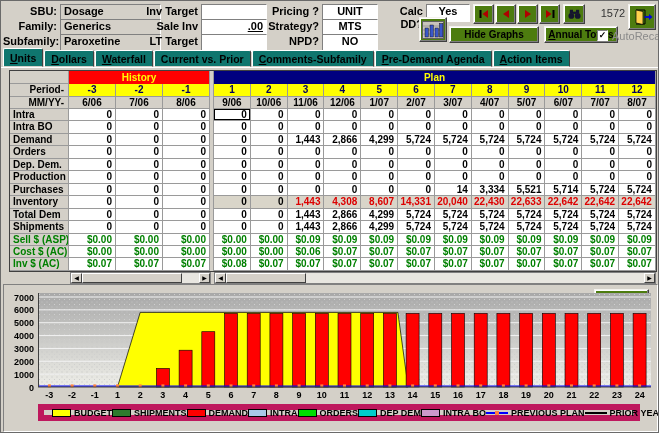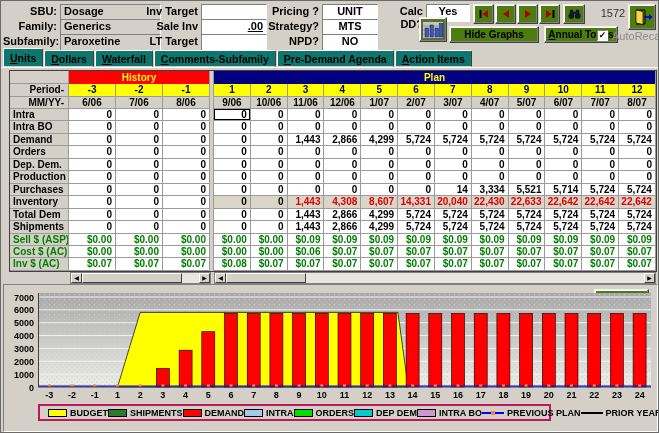--- a/index.html
+++ b/index.html
@@ -50,21 +50,21 @@
   
   .sb{position:absolute;height:12px;background:#e8e6e0;border:1px solid #808080;}
   .sb .arr{position:absolute;top:0;width:11px;height:10px;background:#d4d0c8;border:1px solid;
     border-color:#fff #404040 #404040 #fff;font-size:6px;line-height:9px;text-align:center;color:#000;}
   .sb .thumb{position:absolute;top:0;height:10px;background:#d4d0c8;border:1px solid;border-color:#fff #404040 #404040 #fff;}
   
   .chart-panel{position:absolute;top:283px;left:2px;width:655px;height:148px;background:#d4d0c8;
     border:1px solid;border-color:#808080 #fff #fff #808080;}
   .ytick{position:absolute;font-size:9px;font-weight:bold;width:26px;text-align:right;color:#000;}
   .xtick{position:absolute;font-size:9px;font-weight:bold;width:18px;text-align:center;color:#000;}
-  .legend{position:absolute;left:34px;top:119px;width:513px;height:17px;border:2px solid #be185d;background:#d4d0c8;
+  .legend{position:absolute;left:34px;top:119px;width:602px;height:17px;border:6px solid #be185d;background:#d4d0c8;
     display:flex;align-items:center;justify-content:space-between;padding:0 8px;}
   .litem{display:flex;align-items:center;gap:3px;font-size:9px;font-weight:bold;white-space:nowrap;}
   .swatch{width:19px;height:8px;border:1px solid #000;display:inline-block;}
   .swline{position:relative;width:22px;height:9px;display:inline-block;}
   .swline .ln{position:absolute;left:0;right:0;top:4px;height:1.5px;}
   .swline .dot{position:absolute;left:9px;top:2.5px;width:4px;height:4px;}
   .refresh{top:4px;right:8px;width:55px;height:16px;}
 </style>
 </head>
 <body>
@@ -153,20 +153,21 @@
     <div class="btn" style="left:448px;top:25px;width:90px;height:17px;font-size:10px">Hide Graphs</div>
     <div class="btn" style="left:543px;top:25px;width:74px;height:17px;font-size:10px"><u>A</u>nnual Totals</div>
     <div class="chk" style="left:596px;top:29px" id="autorecalc-chk">✓</div>
     <span class="chklbl" style="left:611px;top:29px">AutoRecalc</span>
   </div>
 
   <div class="tabstrip" id="tabs">
       <div class="tab active"><u>U</u>nits</div>
       <div class="tab"><u>D</u>ollars</div>
       <div class="tab"><u>W</u>aterfall</div>
+      <div class="tab">Current vs. Prior</div>
       <div class="tab"><u>C</u>omments-Subfamily</div>
       <div class="tab"><u>P</u>re-Demand Agenda</div>
       <div class="tab"><u>A</u>ction Items</div>
     </div>
 
   <div class="grid-panel">
     <div class="grid" id="grid">
         <div class="grow" style="height: 13px;">
           <span class="cell c-lab" style="line-height: 13px;"></span>
           <span class="band hist">History</span>

